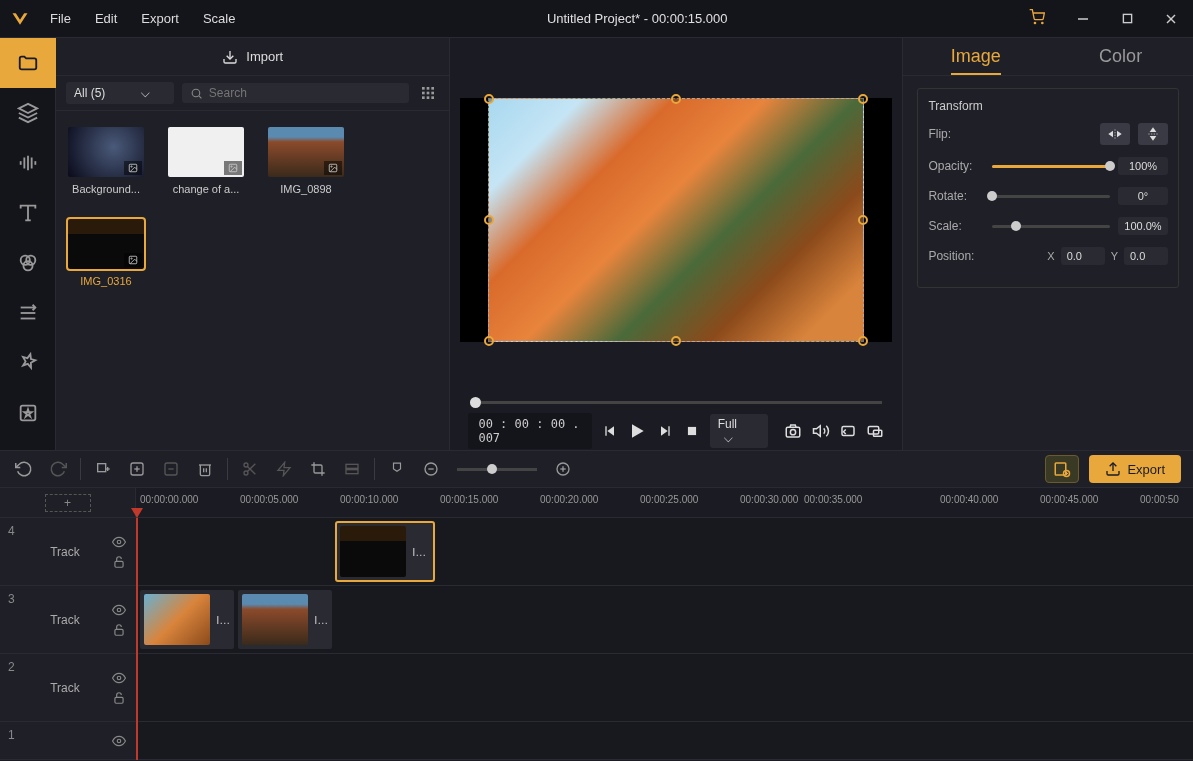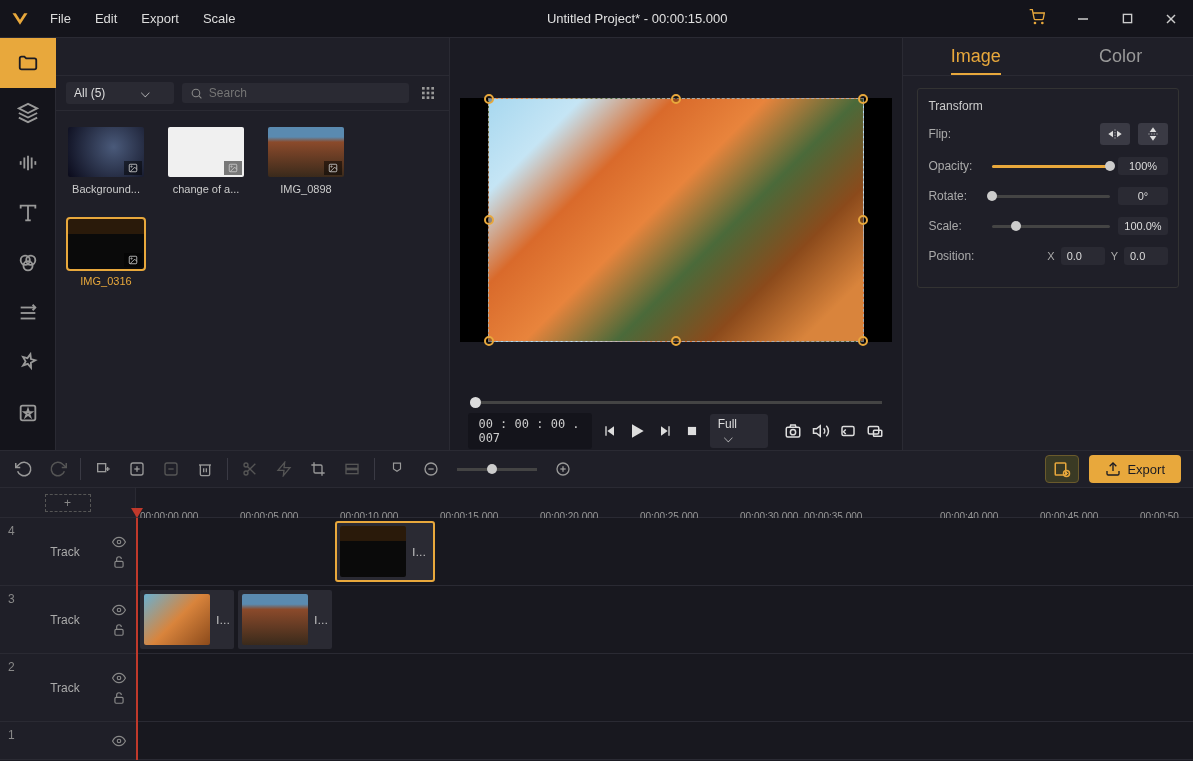--- a/index.html
+++ b/index.html
@@ -89,21 +89,21 @@
   .tl-divider { width: 1px; height: 22px; background: #3a3a44; }
   .tl-zoom-slider { width: 80px; height: 3px; background: #444; position: relative; margin: 0 4px; }
   .tl-zoom-thumb { position: absolute; left: 38%; top: -4px; width: 10px; height: 10px; background: #ccc; border-radius: 50%; }
   .tl-spacer { flex: 1; }
   .tl-settings-btn { width: 34px; height: 28px; background: #3a3a24; border: 1px solid #6a5a2c; border-radius: 4px; display: flex; align-items: center; justify-content: center; cursor: pointer; color: #e8a83c; }
   .export-btn { background: #e8a83c; color: #1b1b23; padding: 6px 16px; border-radius: 4px; display: flex; align-items: center; gap: 6px; cursor: pointer; font-size: 13px; font-weight: 500; }
   .time-ruler-row { height: 30px; display: flex; }
   .ruler-left { width: 136px; background: #1f1f28; display: flex; align-items: center; justify-content: center; border-bottom: 1px solid #2a2a33; border-right: 1px solid #2a2a33; }
   .add-track-btn { width: 46px; height: 18px; border: 1px dashed #555; display: flex; align-items: center; justify-content: center; color: #888; cursor: pointer; }
   .time-ruler { flex: 1; height: 30px; background: #1b1b23; position: relative; border-bottom: 1px solid #2a2a33; }
-  .time-tick { position: absolute; top: 6px; font-size: 10px; color: #999; white-space: nowrap; margin-top: 17px; }
+  .time-tick { position: absolute; top: 6px; font-size: 10px; color: #999; white-space: nowrap; }
   .timeline-body { display: flex; }
   .track-headers { width: 136px; background: #1f1f28; }
   .track-header { height: 68px; display: flex; align-items: center; padding: 0 10px 0 8px; border-bottom: 1px solid #2a2a33; gap: 8px; }
   .track-header.short { height: 38px; }
   .track-num { color: #888; font-size: 12px; width: 10px; align-self: flex-start; padding-top: 6px; }
   .track-name { flex: 1; color: #aaa; font-size: 12px; text-align: center; }
   .track-icons { display: flex; flex-direction: column; gap: 6px; color: #888; }
   .track-icons.single { flex-direction: row; }
   .tracks-area { flex: 1; position: relative; }
   .track-lane { height: 68px; border-bottom: 1px solid #2a2a33; position: relative; background: #18181f; }
@@ -218,20 +218,28 @@
     <div class="left-tool">
         <svg viewBox="0 0 24 24" fill="none" stroke="currentColor" stroke-width="2">
           <rect x="4" y="4" width="16" height="16" rx="2"></rect>
           <polygon points="12 8 13 11 16 11 13.5 13 14.5 16 12 14 9.5 16 10.5 13 8 11 11 11"></polygon>
         </svg>
       </div>
   </div>
 
   <div class="media-panel">
     <div class="media-top-tabs">
+      <div class="media-tab">
+        <svg width="16" height="16" viewBox="0 0 24 24" fill="none" stroke="currentColor" stroke-width="2">
+            <path d="M21 15v4a2 2 0 01-2 2H5a2 2 0 01-2-2v-4"></path>
+            <polyline points="7 10 12 15 17 10"></polyline>
+            <line x1="12" y1="15" x2="12" y2="3"></line>
+          </svg>
+        <span>Import</span>
+      </div>
     </div>
     <div class="media-filter-row">
       <div class="filter-select">
         <span>All (5)</span>
         <span style="margin-left:32px;">⌵</span>
       </div>
       <div class="search-box">
         <svg width="13" height="13" viewBox="0 0 24 24" fill="none" stroke="#888" stroke-width="2">
             <circle cx="11" cy="11" r="7"></circle>
             <line x1="21" y1="21" x2="16.5" y2="16.5"></line>

